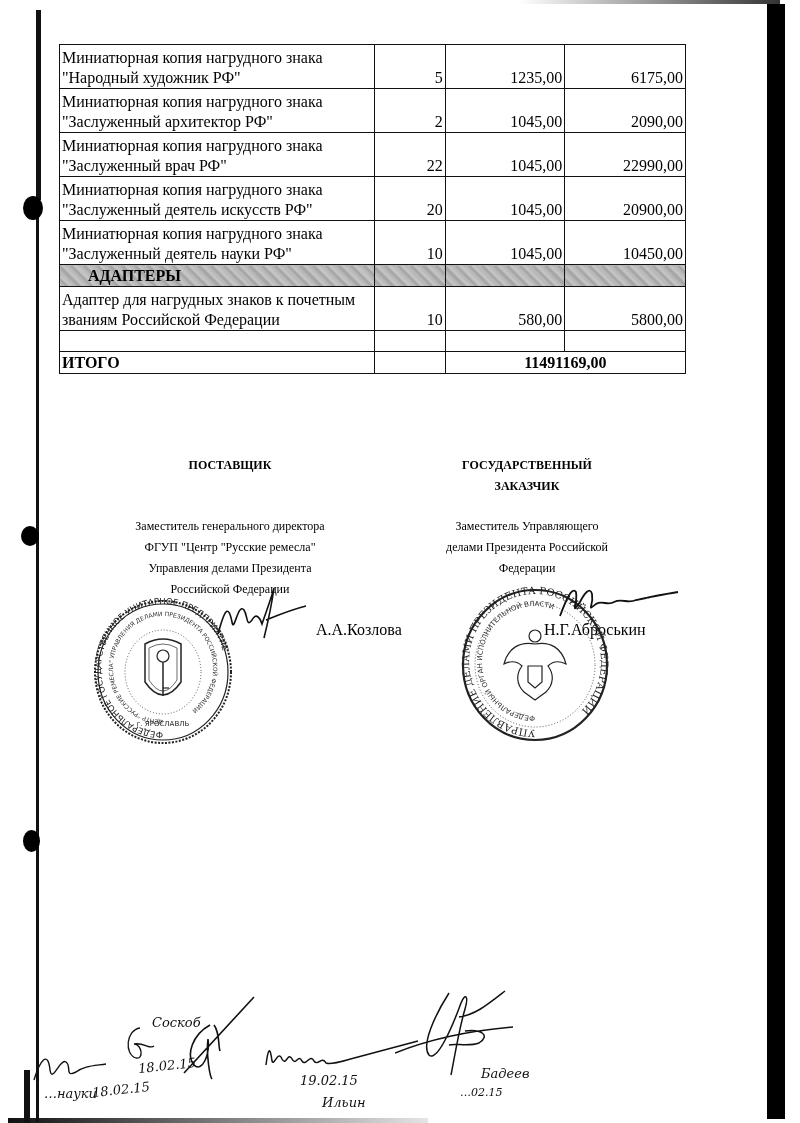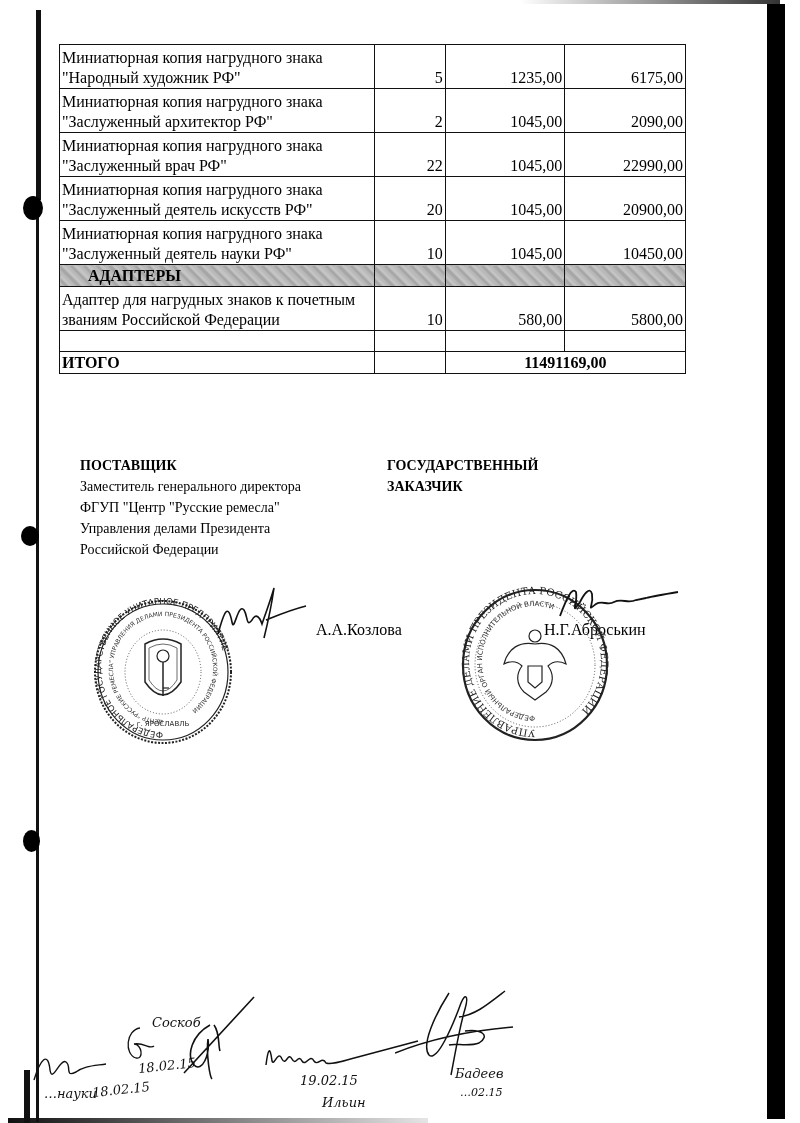--- a/index.html
+++ b/index.html
@@ -36,25 +36,25 @@
   table.items tr.section td {
     height: 18px; font-weight: bold;
     background: repeating-linear-gradient(45deg, #b9b9b9 0 3px, #a6a6a6 3px 6px, #c4c4c4 6px 9px);
     padding-left: 28px;
   }
   table.items tr.empty td { height: 19px; }
   table.items tr.total td { height: 20px; font-weight: bold; }
   table.items td.total-val { text-align: center; }
 
   
-  .party { position: absolute; text-align: left; font-size: 14px; line-height: 21px; }
+  .party { position: absolute; text-align: center; font-size: 12px; line-height: 21px; }
   .party .head { font-weight: bold; }
   .p-supplier { left: 80px; width: 300px; top: 455px; }
   .p-customer { left: 387px; width: 280px; top: 455px; }
-  .p-supplier .pos { }
+  .p-supplier .pos { margin-top: 40px; }
   .p-customer .pos { margin-top: 19px; }
   .signer { position: absolute; font-size: 16px; }
   .signer.s1 { left: 316px; top: 621px; text-align: right; }
   .signer.s2 { left: 544px; top: 621px; }
 
   .seal { position: absolute; }
   .seal.left { left: 93px; top: 598px; width: 140px; height: 148px; }
   .seal.right { left: 460px; top: 586px; width: 150px; height: 158px; }
 
   .scribble { position: absolute; }
@@ -139,20 +139,25 @@
     <div>Управления делами Президента</div>
     <div>Российской Федерации</div>
   </div>
 </div>
 <div class="signer s1">А.А.Козлова</div>
 
 <div class="party p-customer">
   <div class="head">
     <div>ГОСУДАРСТВЕННЫЙ</div>
     <div>ЗАКАЗЧИК</div>
+  </div>
+  <div class="pos">
+    <div>Заместитель Управляющего</div>
+    <div>делами Президента Российской</div>
+    <div>Федерации</div>
   </div>
 </div>
 <div class="signer s2">Н.Г.Аброськин</div>
 
 <svg class="seal left" viewBox="0 0 140 148">
   <defs>
     <path id="sOuter" d="M70,134 a62,64 0 1,1 0.1,0"></path>
     <path id="sInner" d="M70,122 a50,52 0 1,1 0.1,0"></path>
   </defs>
   <ellipse cx="70" cy="74" rx="68" ry="71" fill="none" stroke="#222" stroke-width="2" stroke-dasharray="2 1.5"></ellipse>
@@ -206,14 +211,14 @@
 <svg class="scribble" style="left:395px; top:985px; width:120px; height:95px;" viewBox="0 0 120 95">
   <path d="M54,8 C40,30 26,60 34,70 C42,78 58,40 66,18 C70,8 74,10 70,24 C64,44 60,70 56,90 M64,32 C80,30 92,20 110,6 M70,46 C86,44 96,50 84,58 C74,62 60,58 54,60 M0,68 C30,56 70,46 118,42" fill="none" stroke="#111" stroke-width="1.5"></path>
 </svg>
 
 <div class="note" style="left:152px; top:1015px;">Соскоб</div>
 <div class="note" style="left:138px; top:1058px; transform:rotate(-6deg);">18.02.15</div>
 <div class="note" style="left:44px; top:1086px;">…науки</div>
 <div class="note" style="left:92px; top:1082px; transform:rotate(-6deg);">18.02.15</div>
 <div class="note" style="left:300px; top:1073px;">19.02.15</div>
 <div class="note" style="left:322px; top:1095px;">Ильин</div>
-<div class="note" style="left:455px; top:1066px;">Бадеев</div>
+<div class="note" style="left:481px; top:1066px;">Бадеев</div>
 <div class="note" style="left:460px; top:1086px; font-size:11px;">…02.15</div>
 
 </body></html>

